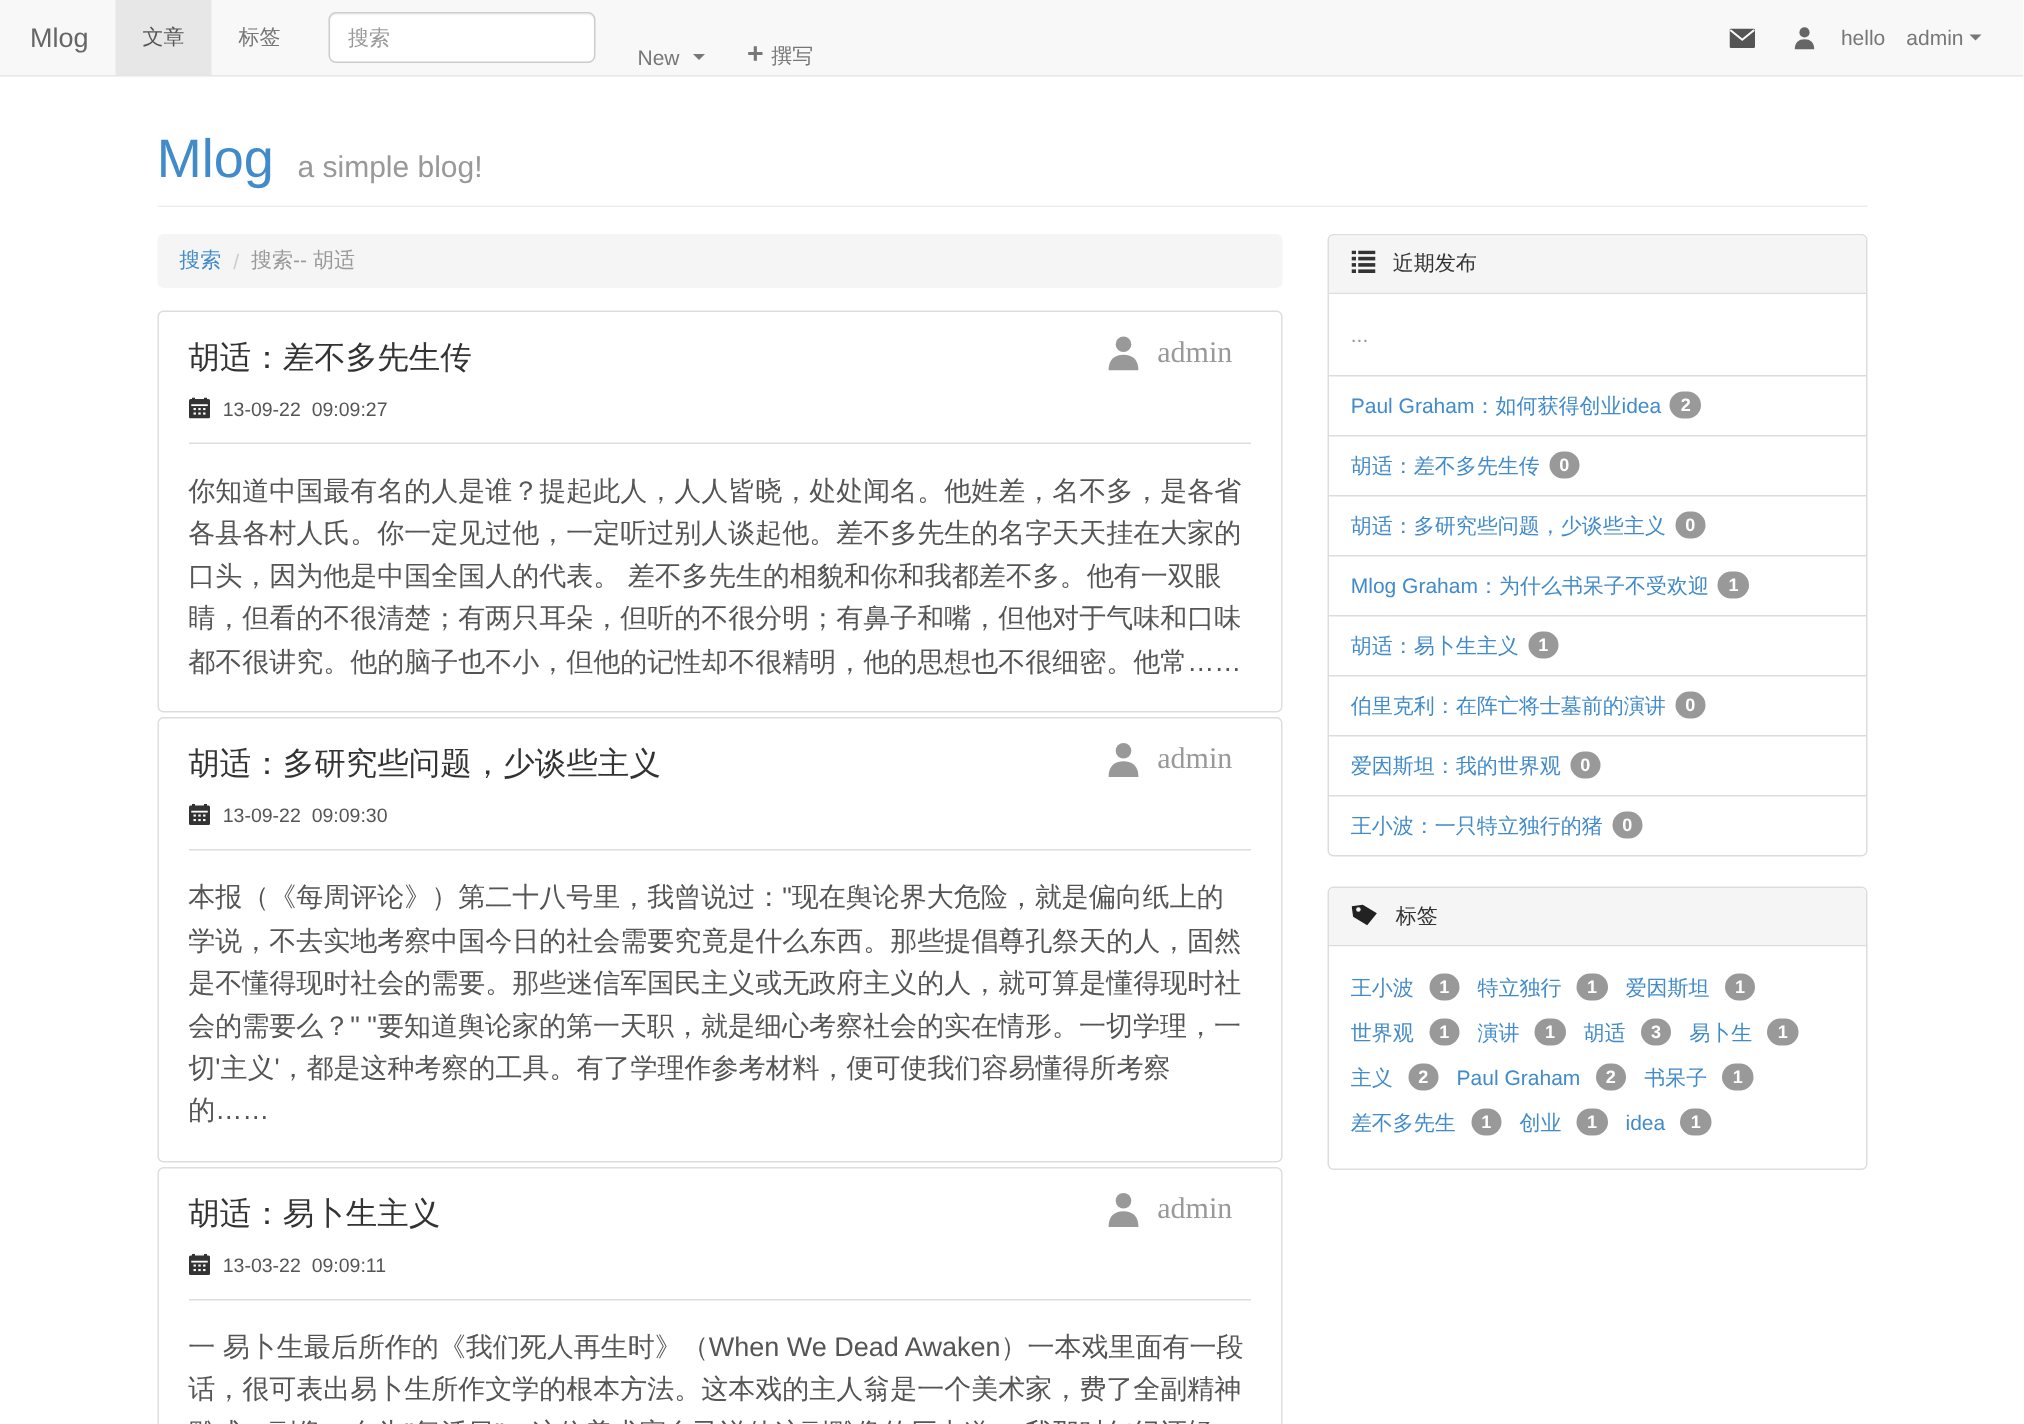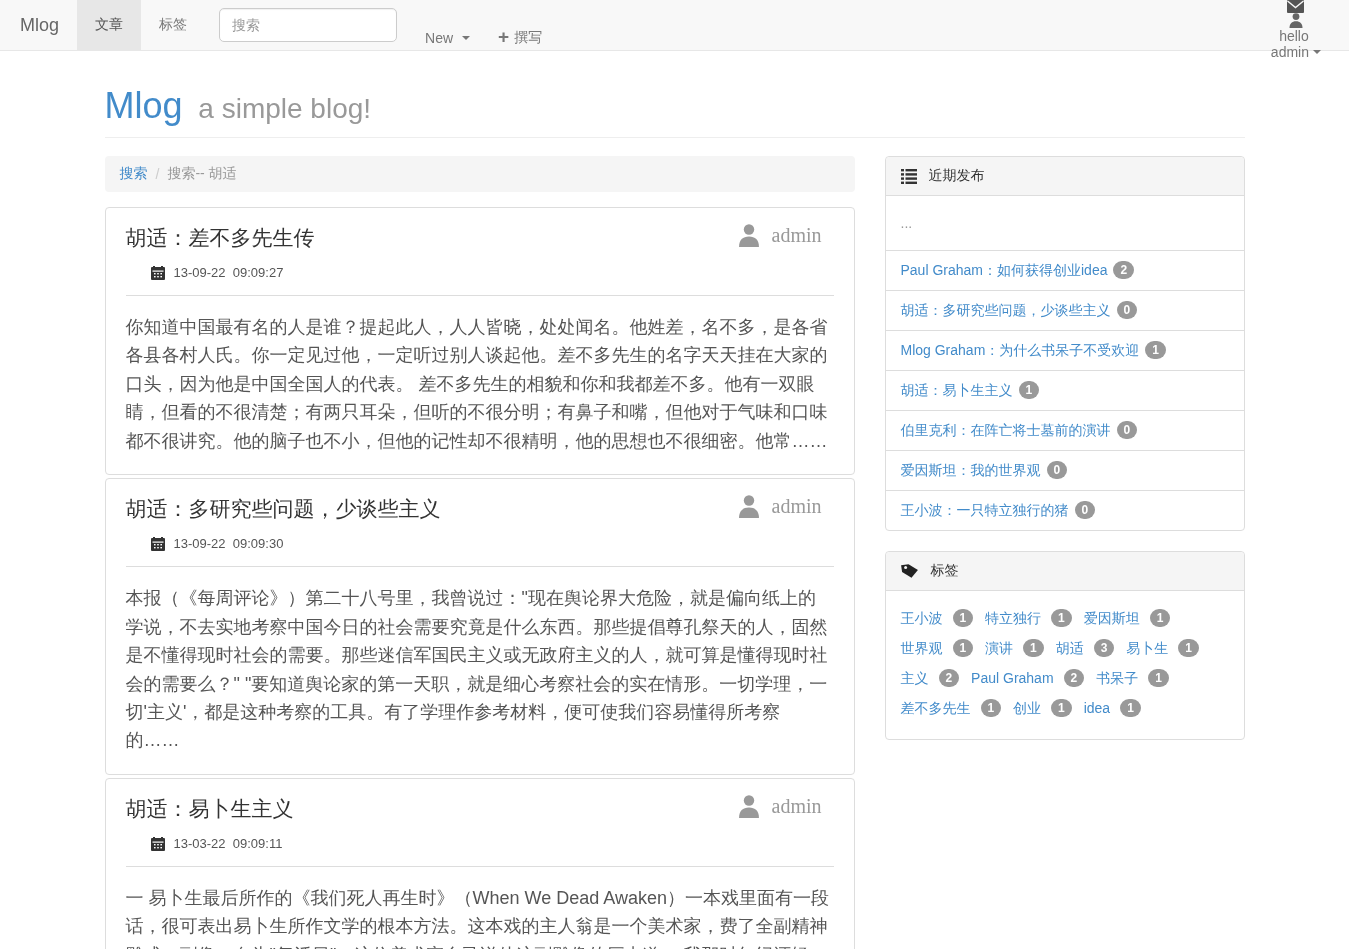--- a/index.html
+++ b/index.html
@@ -16,66 +16,66 @@
   .nav-tab { display:flex; align-items:center; padding:12px 18px; color:#777; cursor:pointer; }
   .nav-tab.active { background:#e7e7e7; color:#555; }
   .nav-search { display:flex; align-items:center; margin:0 14px; }
   .nav-search input { width:178px; height:34px; border:1px solid #ccc; border-radius:5px;
     padding:6px 12px; font-size:14px; color:#555; outline:none; box-shadow:inset 0 1px 1px rgba(0,0,0,.06); }
   .nav-search input::placeholder { color:#999; }
   .nav-link { display:flex; align-items:center; gap:5px; padding:0 14px; color:#777; cursor:pointer;margin-top:25px; }
   .caret { display:inline-block; width:0; height:0; border-left:4px solid transparent;
     border-right:4px solid transparent; border-top:4px solid #777; margin-left:4px; }
   .plus-glyph { font-weight:bold; font-size:19px; line-height:1; position:relative; top:-1px; }
-  .nav-right { margin-left:auto; display:flex; align-items:center; padding-right:22px;flex-direction:column; }
+  .nav-right { margin-left:auto; display:flex; align-items:center; padding-right:22px; }
   .nav-icon-link { display:flex; align-items:center; padding:0 13px; cursor:pointer; }
   .hello-text { color:#777; padding:0 8px 0 4px; }
   .user-link { color:#777; display:flex; align-items:center; padding:0 6px; cursor:pointer; }
 
   
   .container { width:1170px; margin:0 auto; padding:0 15px; }
   .page-header { margin:34px 0 18px; padding-bottom:10px; border-bottom:1px solid #eee; }
   .page-header .site-title { font-size:36px; color:#428bca; font-weight:500; }
-  .page-header .site-subtitle { font-size:28px; color:#999; font-weight:400; margin-left:8px; }
+  .page-header .site-subtitle { font-size:20px; color:#999; font-weight:400; margin-left:8px; }
   .row { display:flex; align-items:flex-start; }
   .col-main { width:750px; margin-right:30px; }
   .col-side { width:360px; }
 
   
   .breadcrumb { background:#f5f5f5; border-radius:4px; padding:9px 15px; margin-bottom:15px;
     list-style:none; display:flex; align-items:center; }
   .breadcrumb a { color:#428bca; }
   .breadcrumb .sep { color:#ccc; padding:0 8px; }
   .breadcrumb .active { color:#999; }
 
   
   .post-card { border:1px solid #ddd; border-radius:4px; margin-bottom:3px; background:#fff; }
   .post-head { padding:16px 20px 0; }
   .post-title-row { display:flex; justify-content:space-between; align-items:flex-start; }
   .post-title { font-family:"Liberation Serif","DejaVu Serif",serif; font-size:21px;
     font-weight:400; color:#333; }
   .post-author { display:flex; align-items:center; gap:12px;
     font-family:"Liberation Serif","DejaVu Serif",serif; font-size:20px; color:#999; padding-right:12px; }
-  .post-meta { display:flex; align-items:flex-end; gap:9px; margin-top:13px; color:#555;
-    font-size:13px;margin-left:25px; }
+  .post-meta { display:flex; align-items:flex-start; gap:9px; margin-top:13px; color:#555;
+    font-size:13px; }
   .post-meta .date { white-space:pre; }
   .post-divider { border-top:1px solid #ddd; margin-top:15px; }
   .post-body { padding:17px 20px 19px; color:#555; font-size:18px; line-height:1.58; }
 
   
   .pagination { display:inline-flex; list-style:none; margin:40px 0 0; }
   .pagination a { display:block; padding:8px 13px; border:1px solid #ddd; background:#fff;
     color:#428bca; margin-left:-1px; font-size:14px; }
   .pagination li:first-child a { border-top-left-radius:4px; border-bottom-left-radius:4px; margin-left:0; }
   .pagination li:last-child a { border-top-right-radius:4px; border-bottom-right-radius:4px; }
   .pagination a.muted { color:#999; }
 
   
   .side-panel { border:1px solid #ddd; border-radius:4px; margin-bottom:20px; background:#fff; }
-  .side-panel-heading { display:flex; align-items:center; gap:12px; background:#f5f5f5;
+  .side-panel-heading { display:flex; gap:12px; background:#f5f5f5;
     border-bottom:1px solid #ddd; padding:10px 15px; border-radius:4px 4px 0 0; color:#333; }
   .side-list { list-style:none; }
   .side-list li { padding:10px 15px; border-bottom:1px solid #ddd; }
   .side-list li:last-child { border-bottom:none; }
   .side-list a { color:#428bca; }
   .side-list li.muted-item { color:#999; padding:19px 15px; }
   .badge { display:inline-block; min-width:10px; background:#999; color:#fff; font-size:12px;
     font-weight:bold; border-radius:10px; padding:3px 7px; margin-left:6px; line-height:1;
     text-align:center; vertical-align:1px; }
   .tags-body { padding:12px 15px 16px; line-height:2.15; }
@@ -289,20 +289,23 @@
               </svg>
           </span>
           <span>近期发布</span>
         </div>
         <ul class="side-list">
           <li class="muted-item">...</li>
           <li>
             <a>Paul Graham：如何获得创业idea</a><span class="badge">2</span>
           </li>
           <li>
+            <a>胡适：差不多先生传</a><span class="badge">0</span>
+          </li>
+          <li>
             <a>胡适：多研究些问题，少谈些主义</a><span class="badge">0</span>
           </li>
           <li>
             <a>Mlog Graham：为什么书呆子不受欢迎</a><span class="badge">1</span>
           </li>
           <li>
             <a>胡适：易卜生主义</a><span class="badge">1</span>
           </li>
           <li>
             <a>伯里克利：在阵亡将士墓前的演讲</a><span class="badge">0</span>

